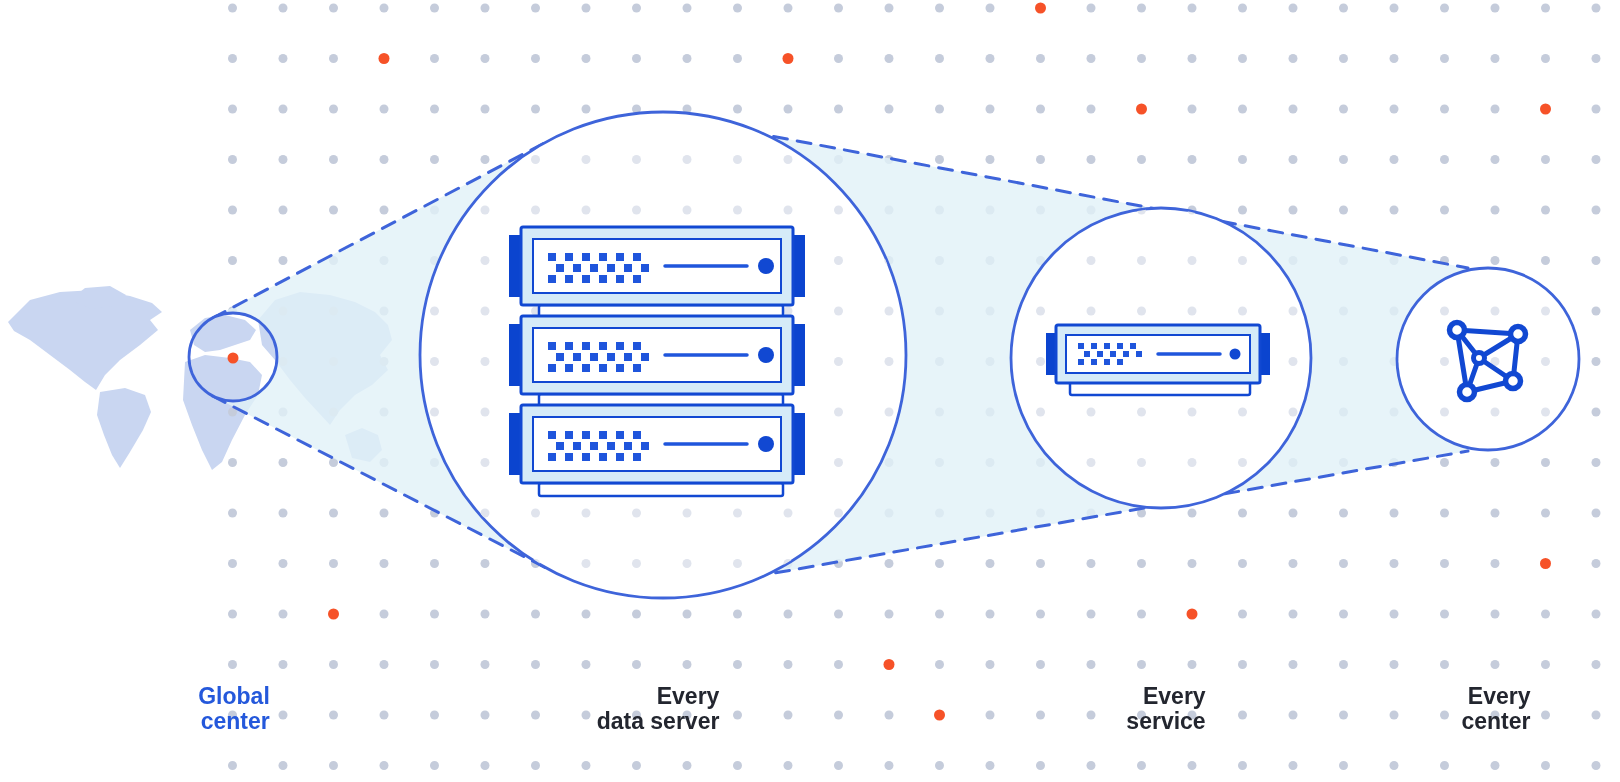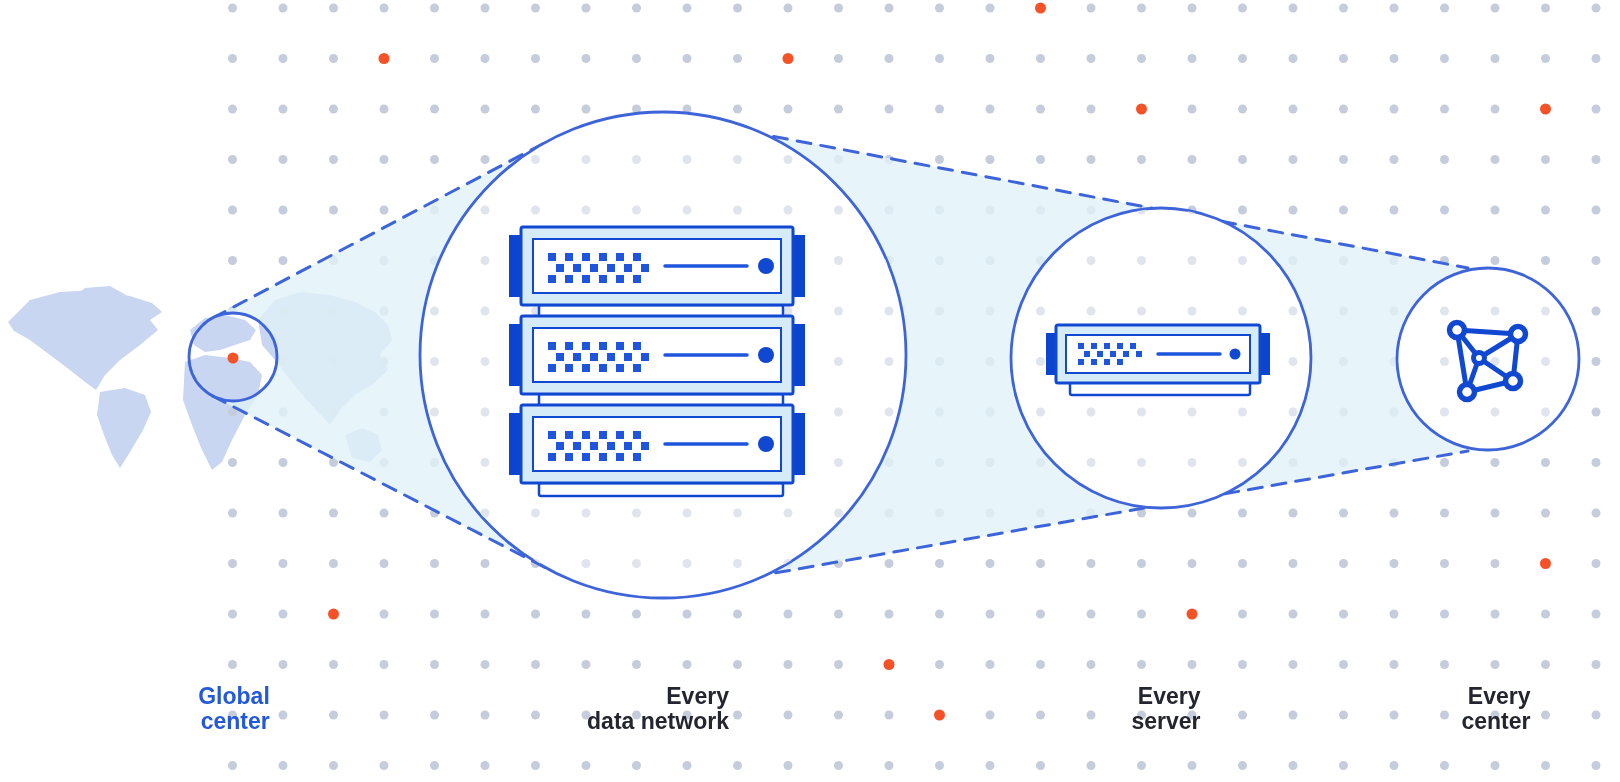--- a/index.html
+++ b/index.html
@@ -1110,23 +1110,23 @@
       <circle class="gnode" cx="1479" cy="358" r="5.5" stroke-width="5"></circle>
     </g>
   </svg>
 
   <div class="label blue" style="left:234px">
     <div>Global</div>
     <div>center</div>
   </div>
   <div class="label" style="left:658px">
     <div>Every</div>
-    <div>data network</div>
+    <div>data server</div>
   </div>
   <div class="label" style="left:1166px">
     <div>Every</div>
-    <div>server</div>
+    <div>service</div>
   </div>
   <div class="label" style="left:1496px">
     <div>Every</div>
     <div>center</div>
   </div>
 </div>
 
 </body></html>

